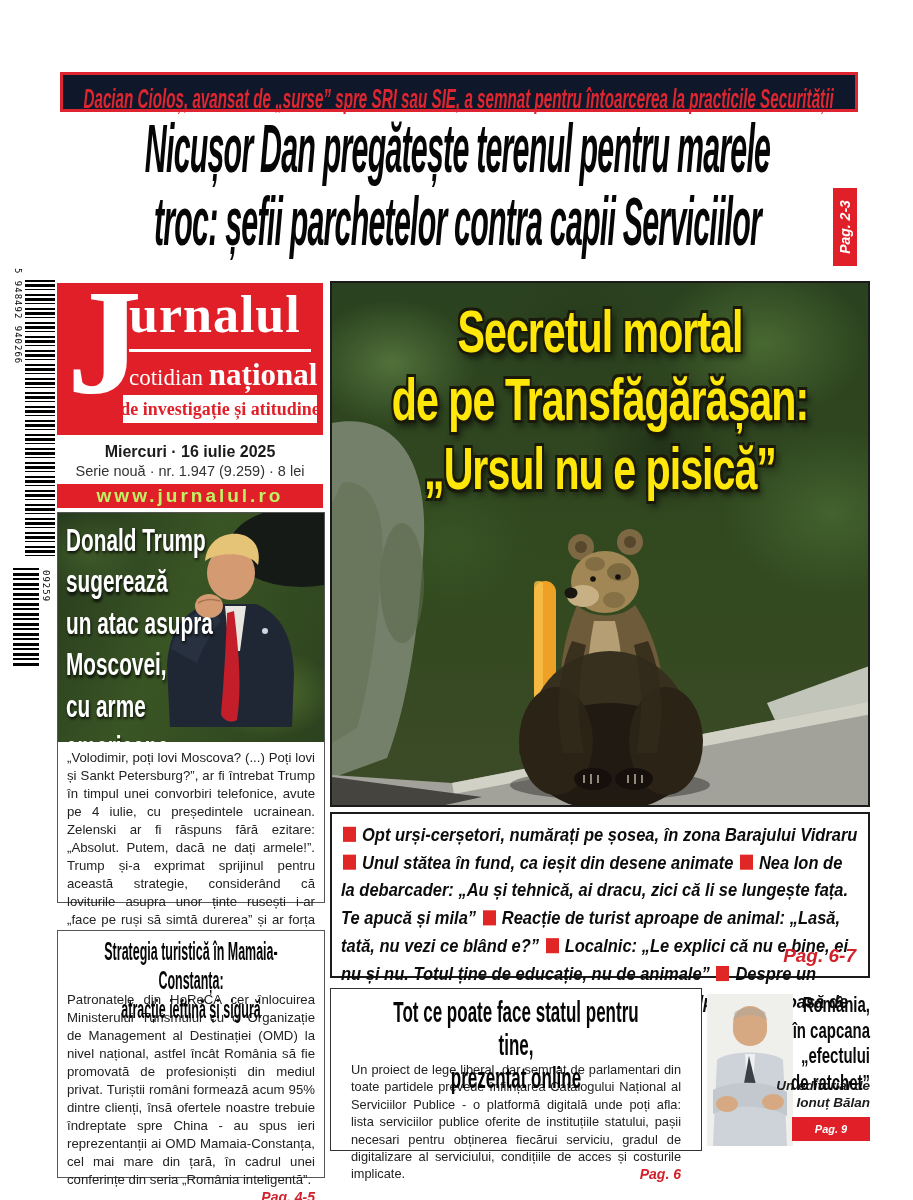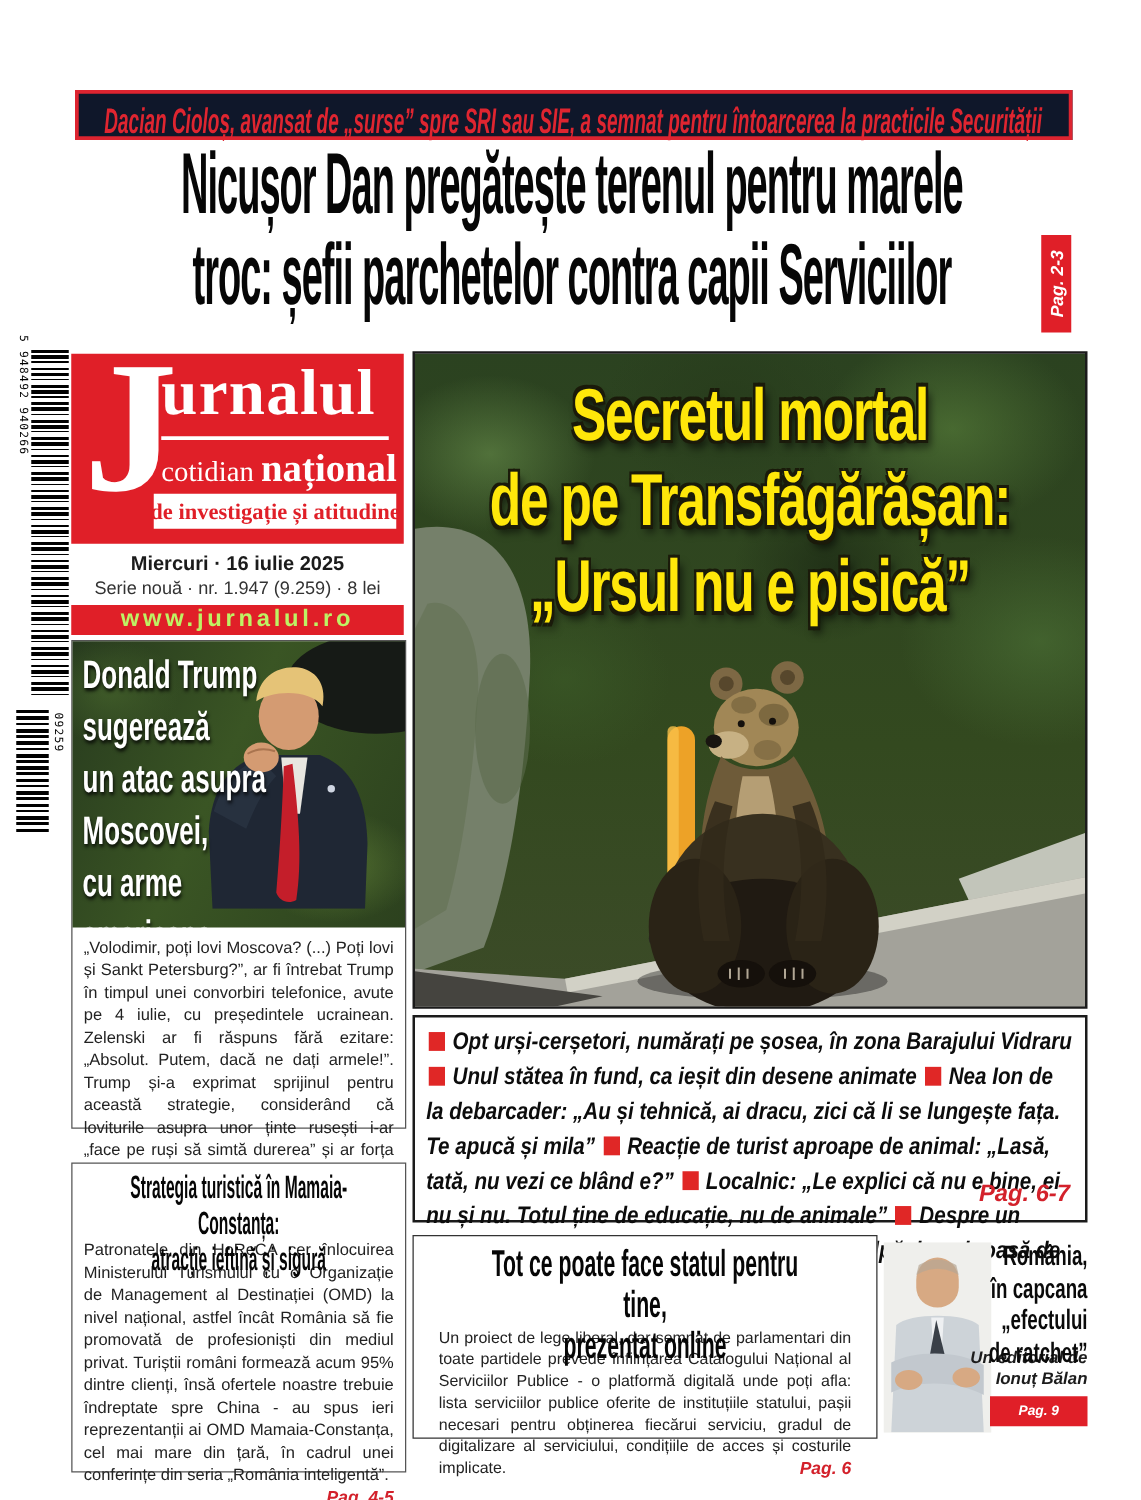--- a/index.html
+++ b/index.html
@@ -8,21 +8,21 @@
   .abs{position:absolute;}
   .cnd{display:block;white-space:pre-line;font-weight:bold;line-height:1.05;}
 
   
   .banner{left:60px;top:72px;width:792px;height:34px;background:#0f172a;
           border:3px solid #dd2430;display:flex;align-items:flex-end;justify-content:center;}
   .banner .cnd{font-style:italic;color:#df2530;font-size:20px;
                transform:scale(.76,1.42);transform-origin:center center;white-space:nowrap;}
 
   
-  .mainhead{left:57px;top:112px;width:801px;height:152px;text-align:center;}
+  .mainhead{left:57px;top:112px;width:801px;height:152px;text-align:center;font-style:italic;}
   .mainhead .cnd{font-size:38px;color:#060606;line-height:40px;
                  transform:scale(.8,1.82);transform-origin:center top;letter-spacing:-1px;}
   .pag23{left:833px;top:188px;width:24px;height:78px;background:#e01f28;}
   .pag23 span{position:absolute;left:50%;top:50%;transform:translate(-50%,-50%) rotate(-90deg);
               color:#fff;font-weight:bold;font-style:italic;font-size:14px;white-space:nowrap;}
 
   
   .barcode{left:13px;top:268px;width:46px;height:410px;}
   .bc-num{position:absolute;writing-mode:vertical-rl;font-family:"DejaVu Sans Mono",monospace;
           font-size:9px;color:#000;letter-spacing:1px;}

